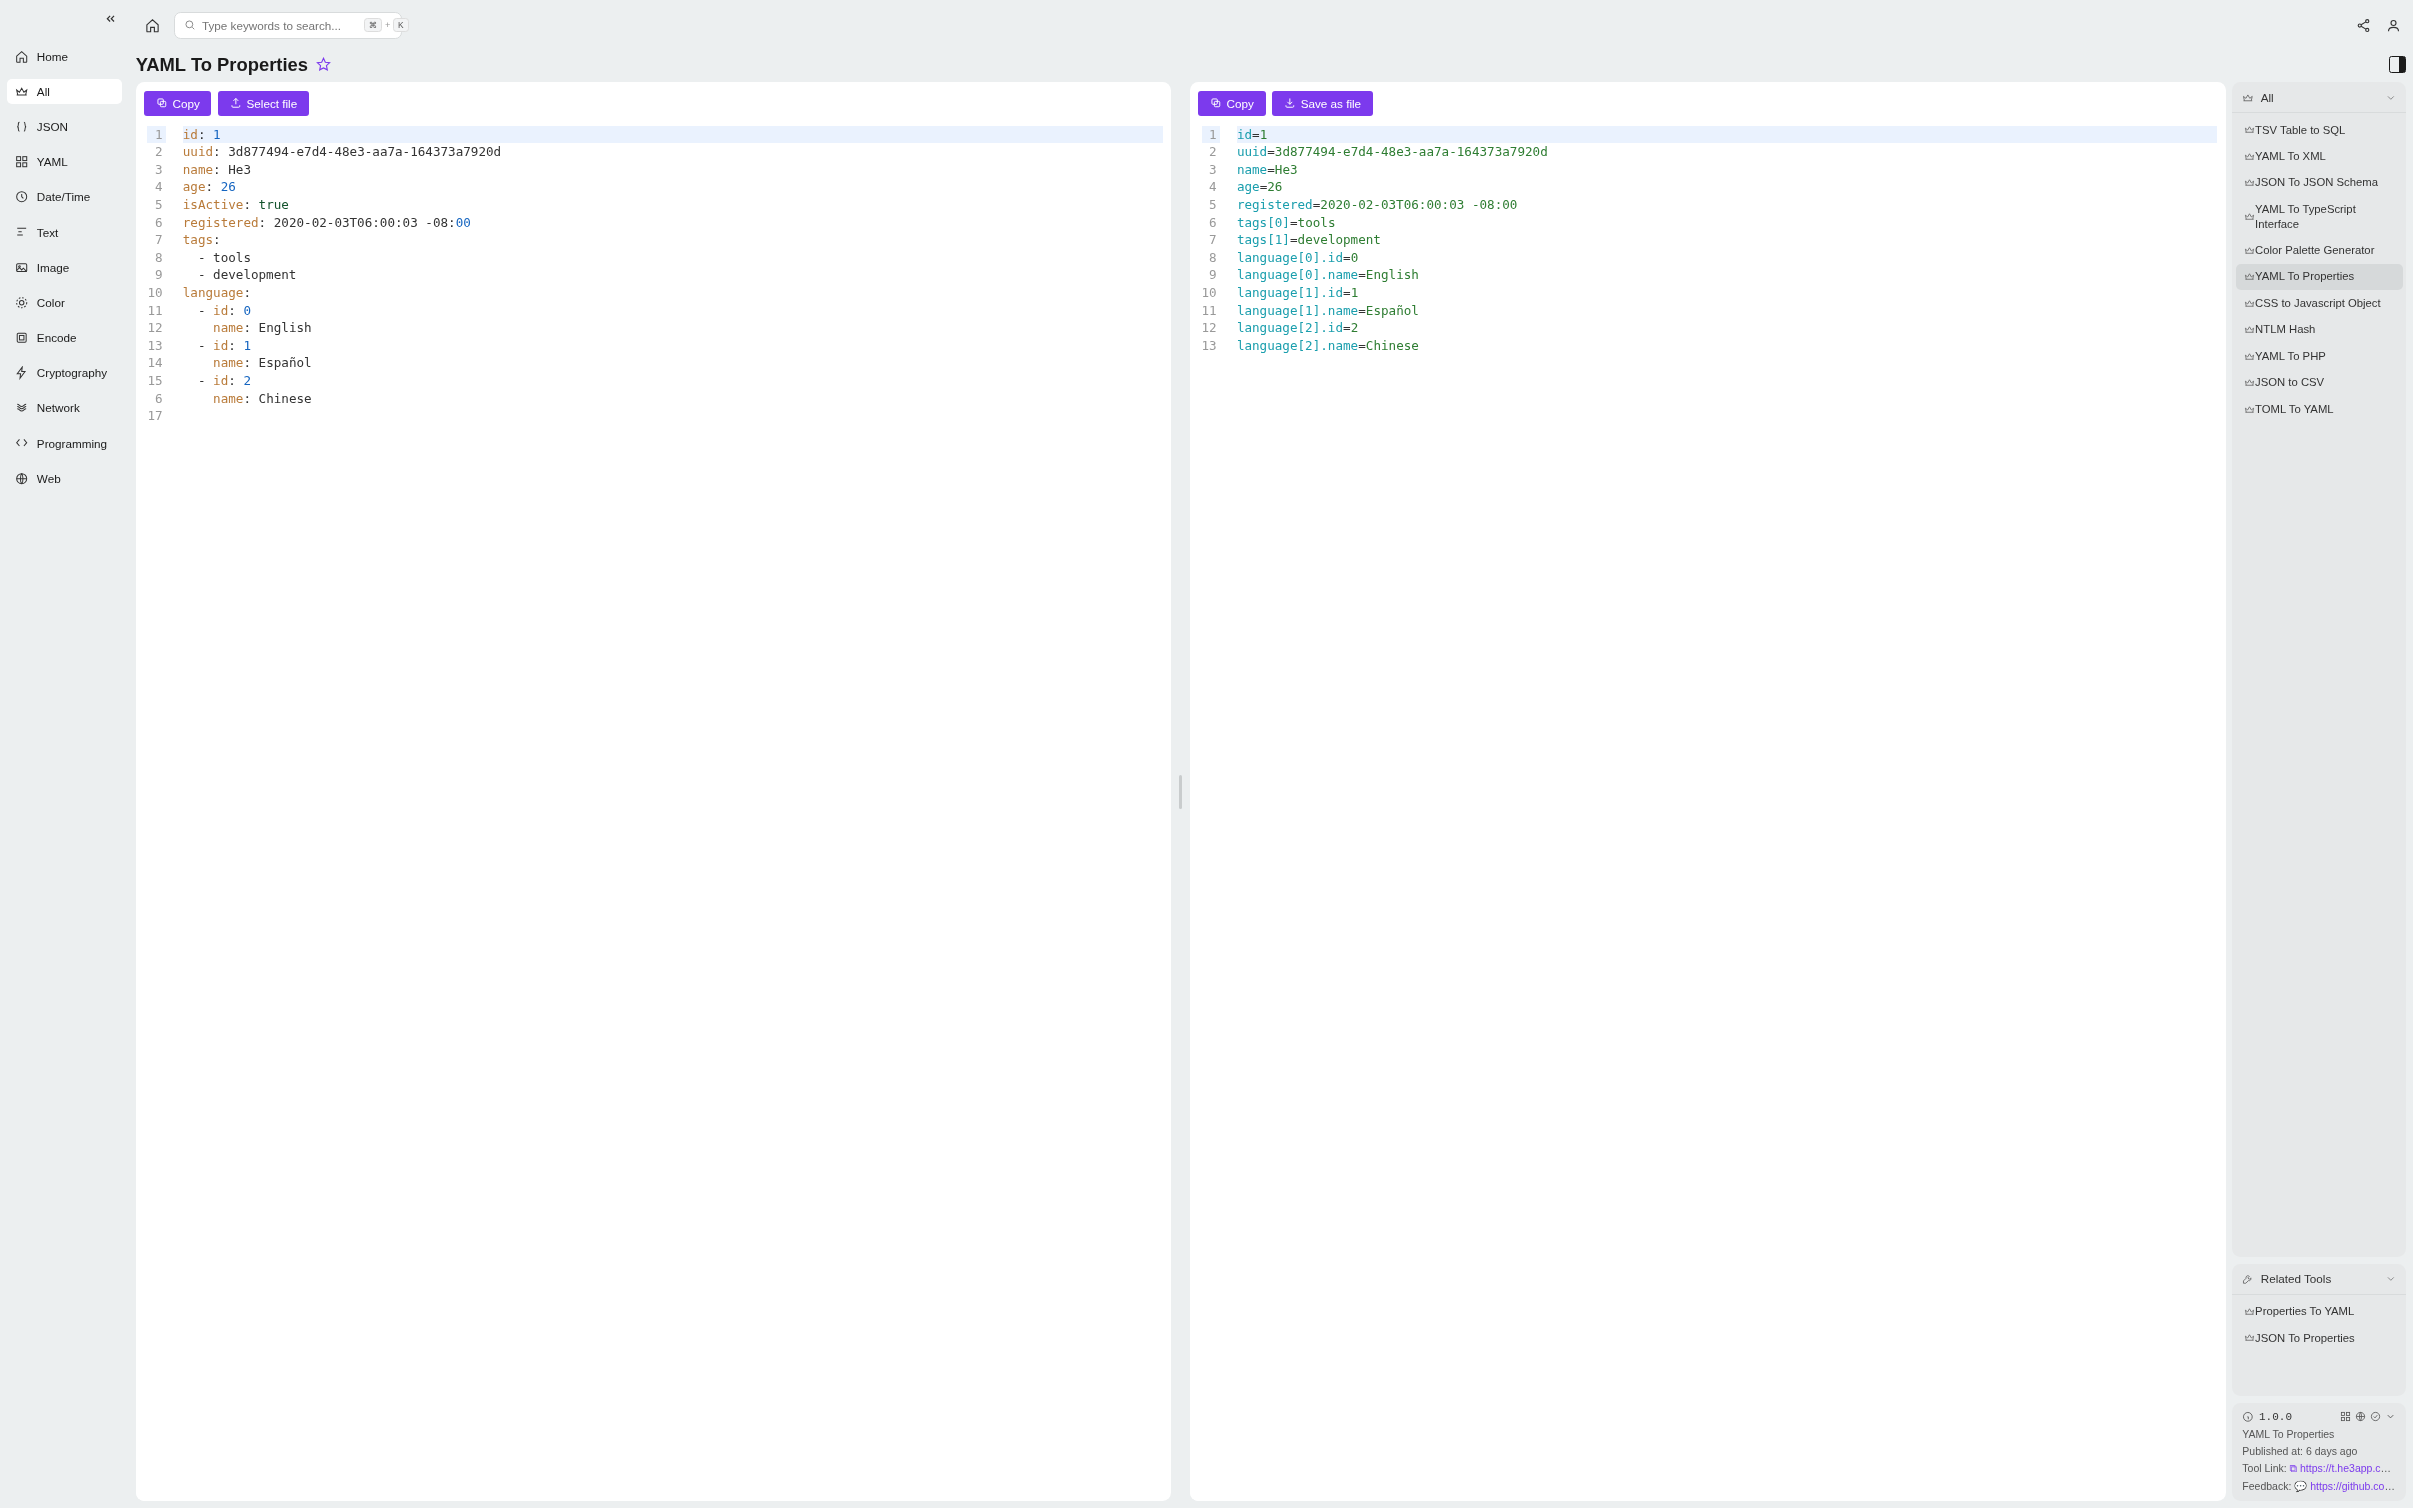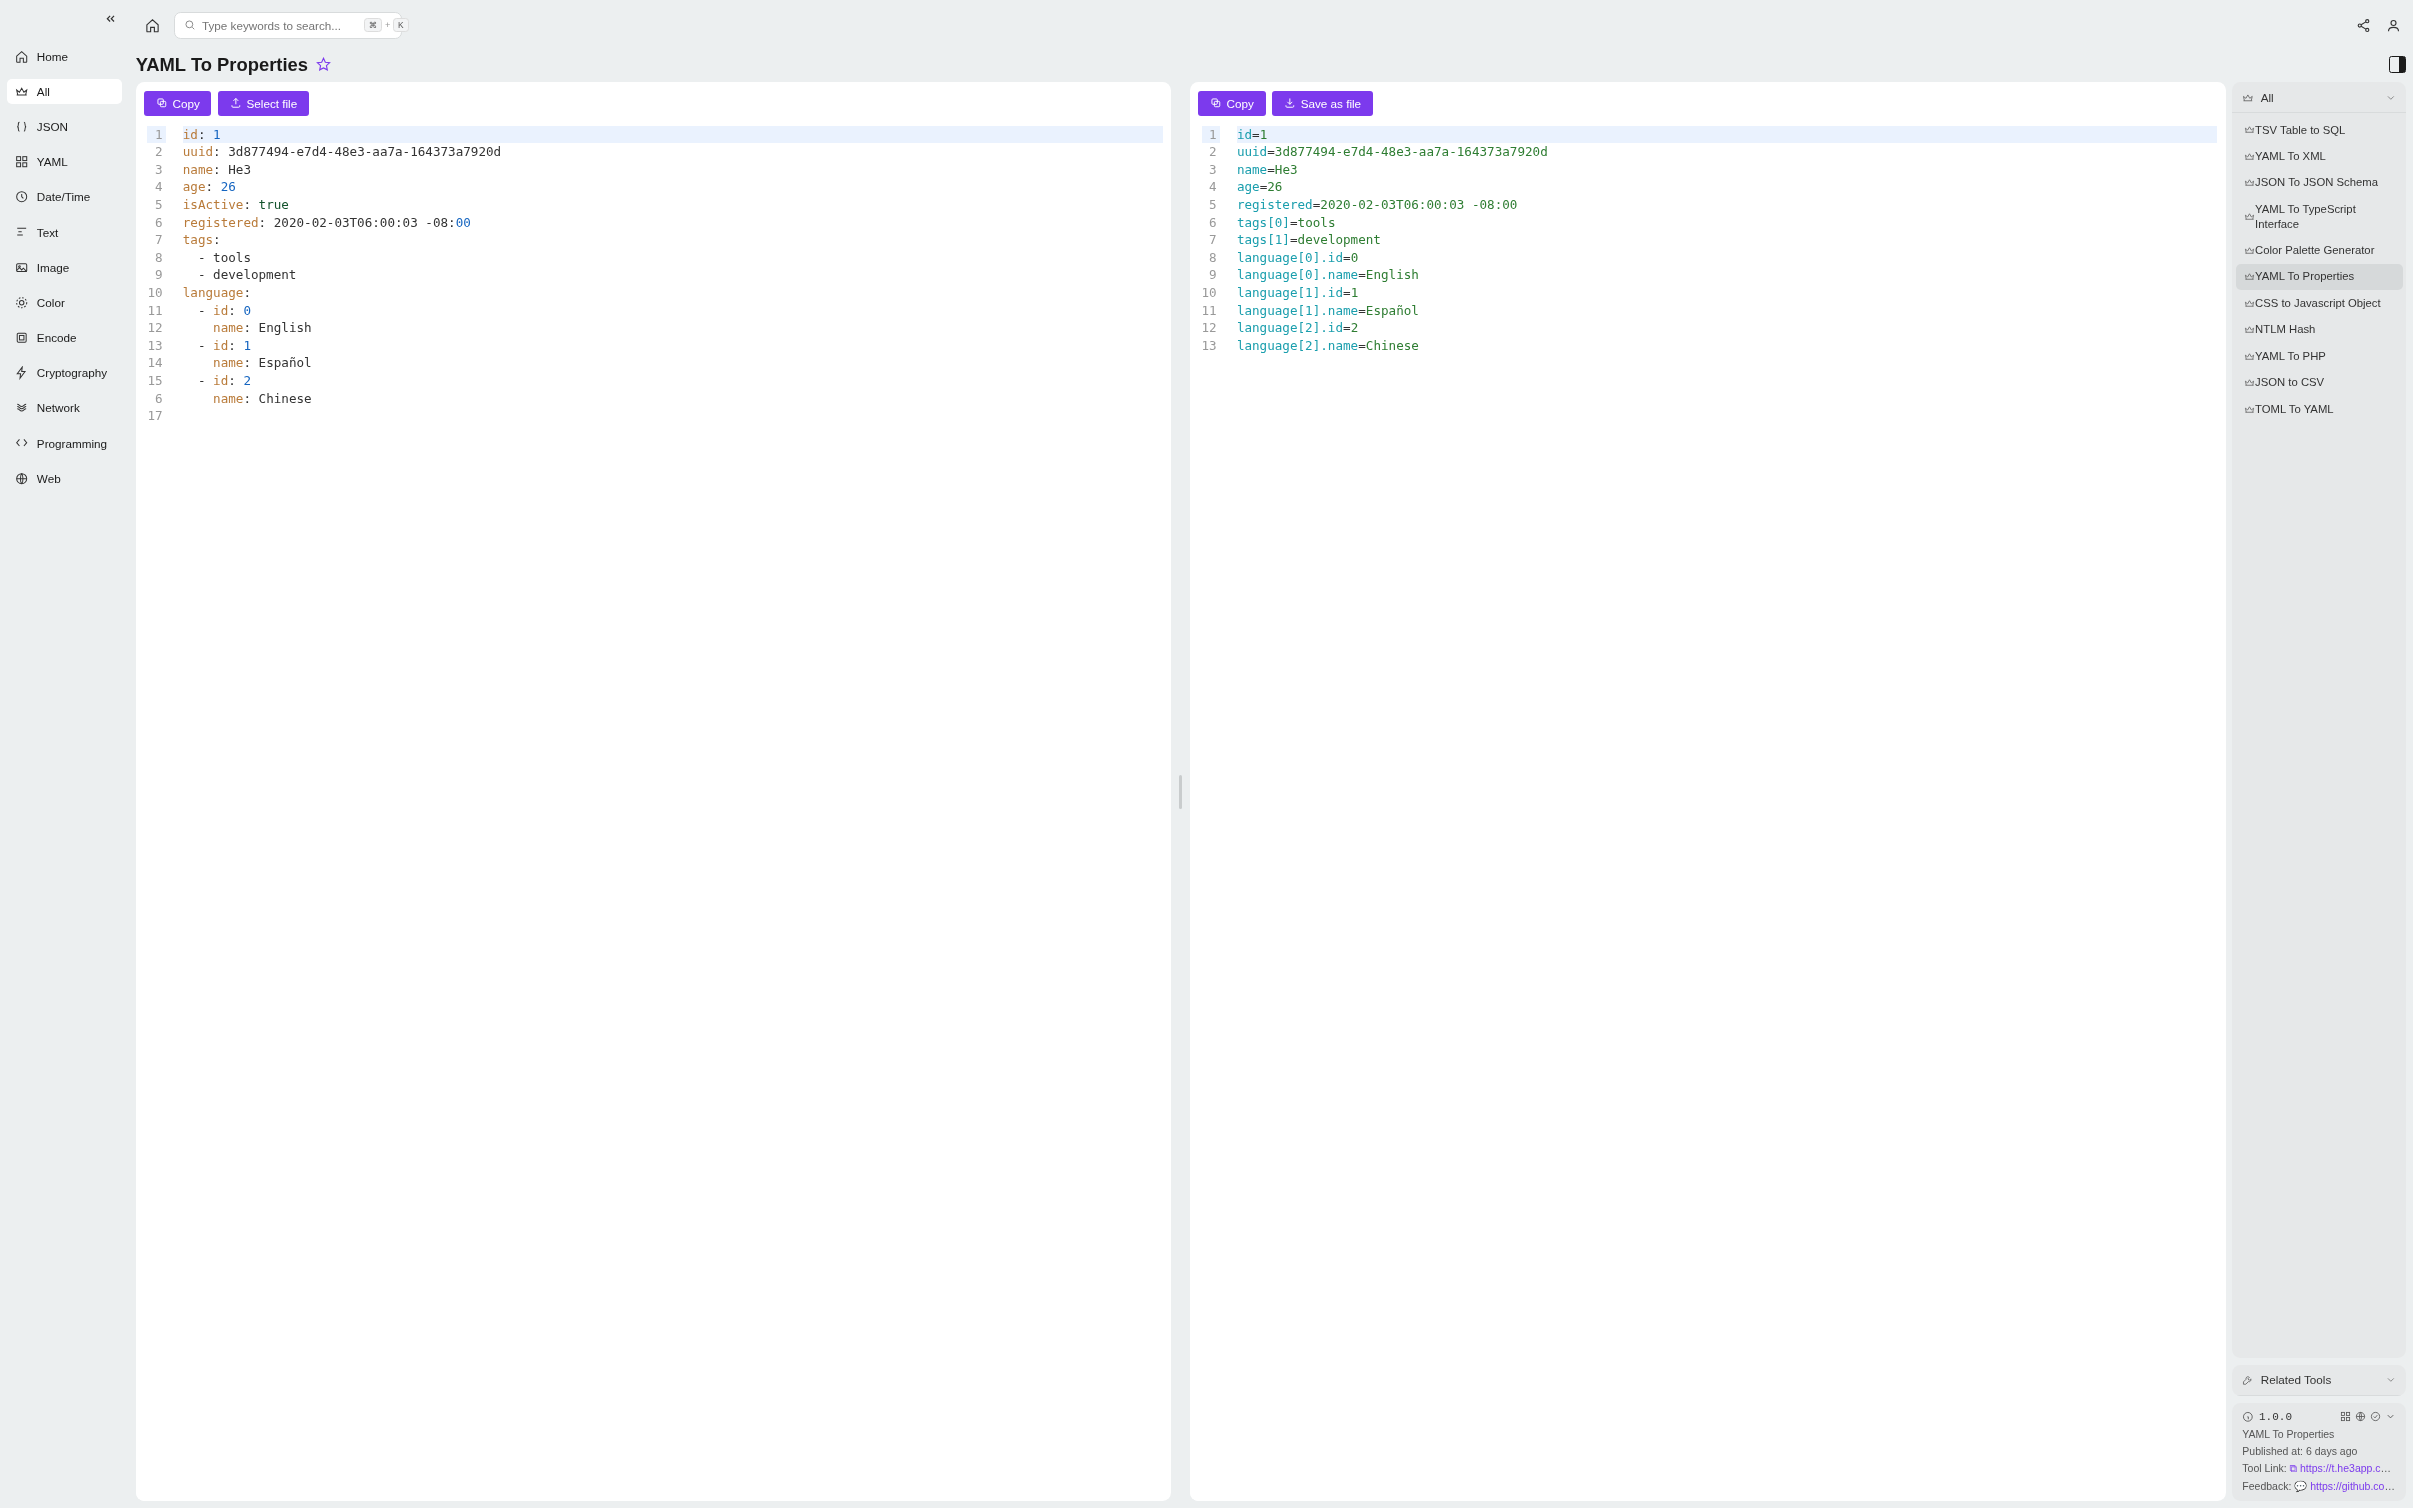--- a/index.html
+++ b/index.html
@@ -463,20 +463,38 @@
                   <path d="M14 6a4 4 0 00-5.6 4.8L3 16.2V21h4.8l5.4-5.4A4 4 0 0018 10l-3 3-3-3 3-3z"></path>
                 </svg>
               </span>
             <span>Related Tools</span>
             <span class="chev">
                 <svg width="11.7" height="11.7" viewBox="0 0 24 24" fill="none" stroke="currentColor" stroke-width="2">
                   <path d="M6 9l6 6 6-6"></path>
                 </svg>
               </span>
           </div>
+          <div class="panel-body" id="related-list">
+              <div class="tool-item">
+                <span class="tool-ico">
+                  <svg width="11" height="11" viewBox="0 0 24 24" fill="none" stroke="currentColor" stroke-width="1.8">
+                    <path d="M3 18h18M5 18l-2-9 5 4 4-7 4 7 5-4-2 9"></path>
+                  </svg>
+                </span>
+                <span>Properties To YAML</span>
+              </div>
+              <div class="tool-item">
+                <span class="tool-ico">
+                  <svg width="11" height="11" viewBox="0 0 24 24" fill="none" stroke="currentColor" stroke-width="1.8">
+                    <path d="M3 18h18M5 18l-2-9 5 4 4-7 4 7 5-4-2 9"></path>
+                  </svg>
+                </span>
+                <span>JSON To Properties</span>
+              </div>
+            </div>
         </div>
 
         <div class="info-panel">
           <div class="info-top">
             <span>
                 <svg width="11.7" height="11.7" viewBox="0 0 24 24" fill="none" stroke="#555" stroke-width="1.8">
                   <circle cx="12" cy="12" r="9"></circle>
                   <path d="M12 8h.01M11 12h2v5"></path>
                 </svg>
               </span>

